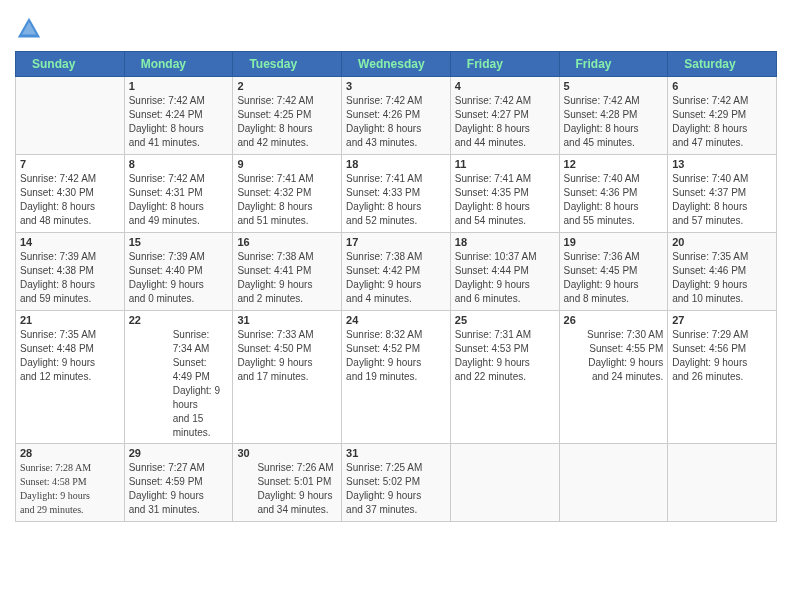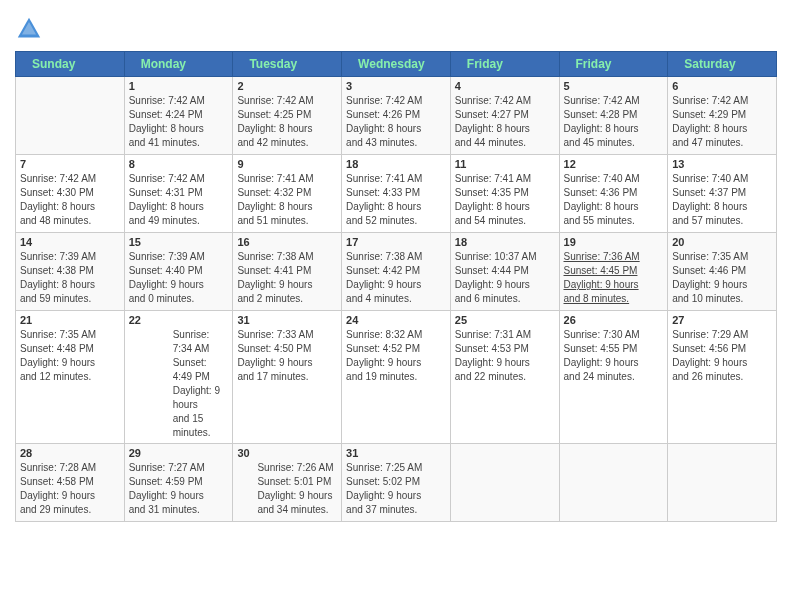--- a/index.html
+++ b/index.html
@@ -253,21 +253,21 @@
           </td>
           <td>
             <span class="day-number">18</span>
             <div class="day-info" style="white-space: pre-line;">Sunrise: 10:37 AM
 Sunset: 4:44 PM
 Daylight: 9 hours
 and 6 minutes.</div>
           </td>
           <td>
             <span class="day-number">19</span>
-            <div class="day-info" style="white-space: pre-line; text-decoration: underline;">Sunrise: 7:36 AM
+            <div class="day-info" style="white-space: pre-line;">Sunrise: 7:36 AM
 Sunset: 4:45 PM
 Daylight: 9 hours
 and 8 minutes.</div>
           </td>
           <td>
             <span class="day-number">20</span>
             <div class="day-info" style="white-space: pre-line;">Sunrise: 7:35 AM
 Sunset: 4:46 PM
 Daylight: 9 hours
 and 10 minutes.</div>
@@ -304,37 +304,37 @@
           </td>
           <td>
             <span class="day-number">25</span>
             <div class="day-info" style="white-space: pre-line;">Sunrise: 7:31 AM
 Sunset: 4:53 PM
 Daylight: 9 hours
 and 22 minutes.</div>
           </td>
           <td>
             <span class="day-number">26</span>
-            <div class="day-info" style="white-space: pre-line;">Sunrise: 7:30 AM
+            <div class="day-info" style="white-space: pre-line; text-align: right;">Sunrise: 7:30 AM
 Sunset: 4:55 PM
 Daylight: 9 hours
 and 24 minutes.</div>
           </td>
           <td>
             <span class="day-number">27</span>
             <div class="day-info" style="white-space: pre-line;">Sunrise: 7:29 AM
 Sunset: 4:56 PM
 Daylight: 9 hours
 and 26 minutes.</div>
           </td>
         </tr>
         <tr>
           <td>
             <span class="day-number">28</span>
-            <div class="day-info" style="white-space: pre-line;">Sunrise: 7:28 AM
+            <div class="day-info" style="white-space: pre-line; font-family: Liberation Serif, serif;">Sunrise: 7:28 AM
 Sunset: 4:58 PM
 Daylight: 9 hours
 and 29 minutes.</div>
           </td>
           <td>
             <span class="day-number">29</span>
             <div class="day-info" style="white-space: pre-line;">Sunrise: 7:27 AM
 Sunset: 4:59 PM
 Daylight: 9 hours
 and 31 minutes.</div>

